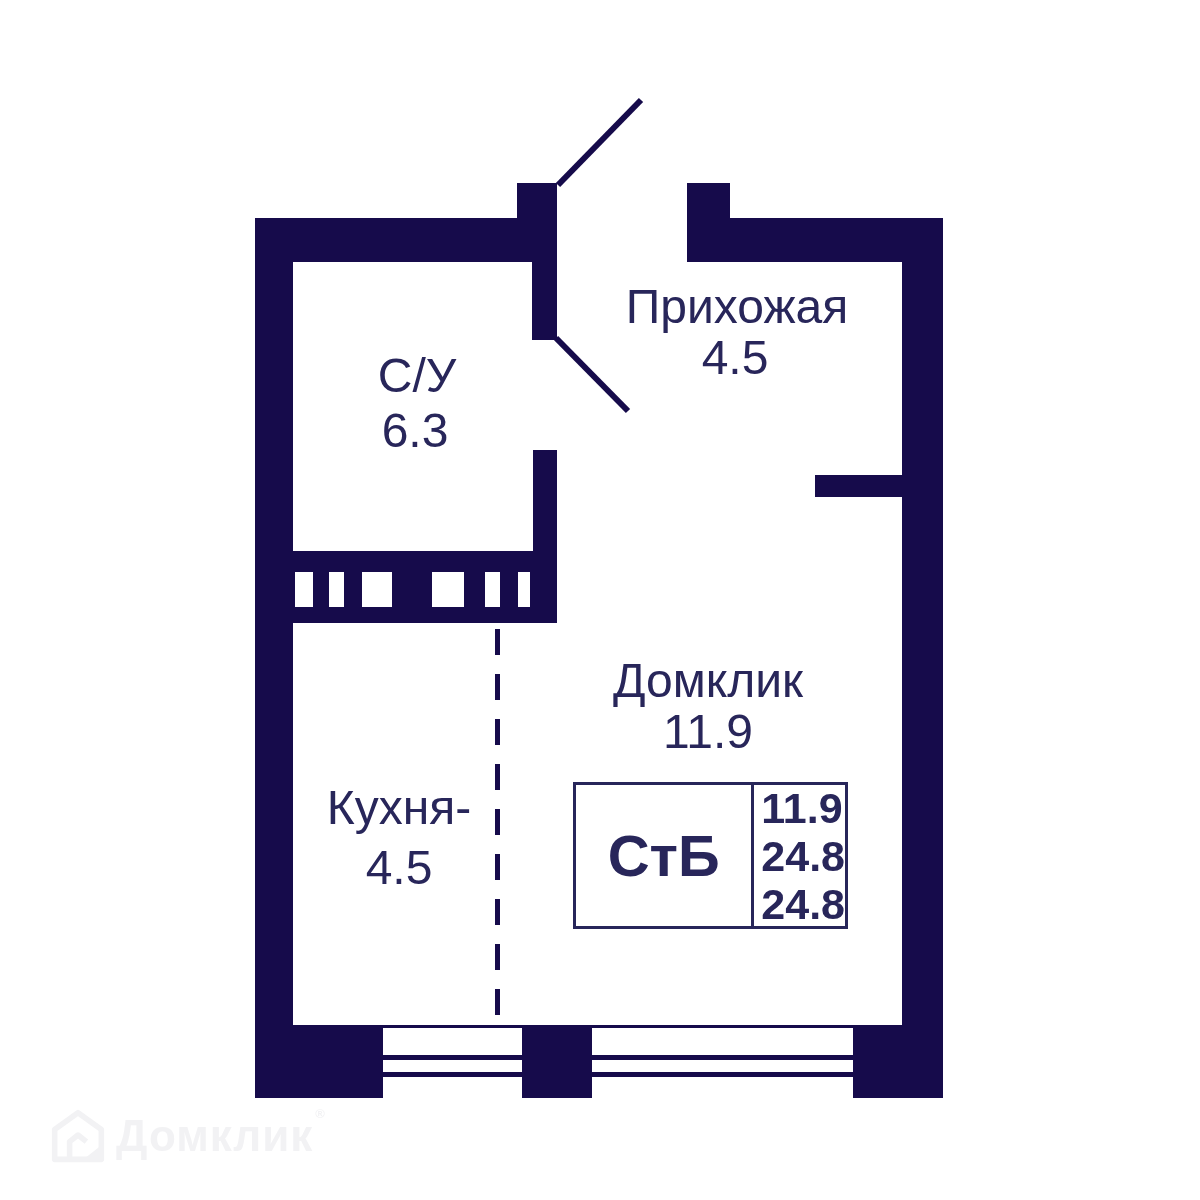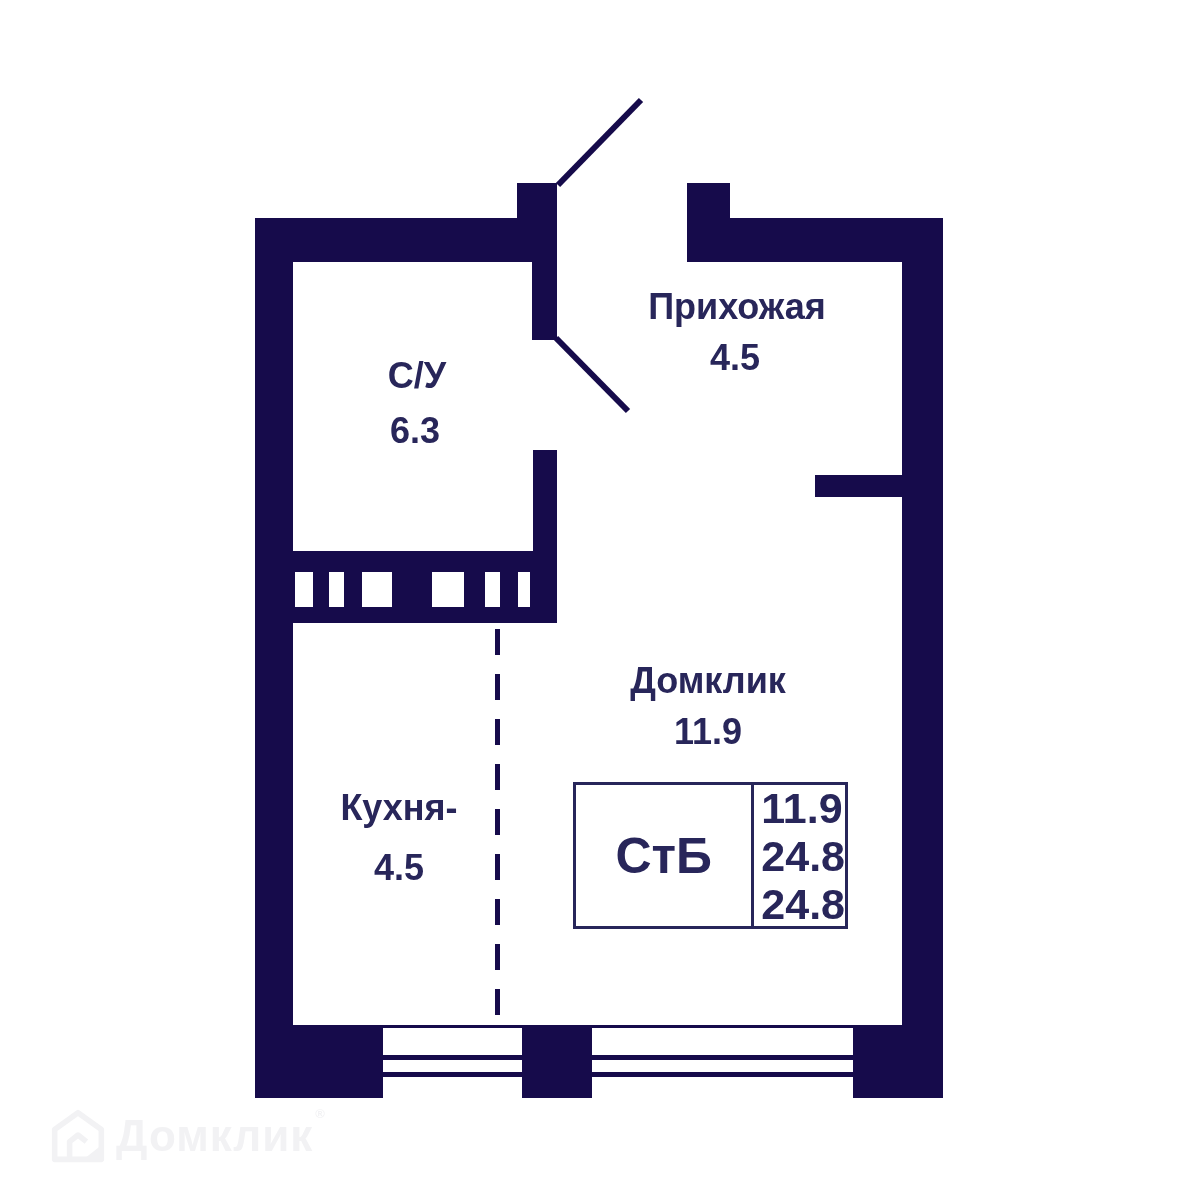--- a/index.html
+++ b/index.html
@@ -13,41 +13,41 @@
   .plan-svg { position: absolute; left: 0; top: 0; }
   .wall  { fill: var(--wall, #160b4b); }
   .pane  { fill: #ffffff; }
   .glz   { fill: var(--wall, #160b4b); }
   .door  { stroke: var(--wall, #160b4b); stroke-width: 6; fill: none; }
   .dash  { stroke: var(--wall, #160b4b); stroke-width: 5; fill: none; stroke-dasharray: 26 19; }
   .room-label {
     position: absolute;
     transform: translate(-50%, -50%);
     color: var(--text, #28265a);
-    font-size: 36px;
-    font-weight: 700;
+    font-size: 48px;
+    font-weight: 400;
     white-space: nowrap;
     line-height: 1;
   }
   .info-box {
     position: absolute;
     left: 573px; top: 782px;
     width: 275px; height: 147px;
     box-sizing: border-box;
     border: 3px solid var(--text, #28265a);
     background: #ffffff;
     display: flex;
   }
   .info-box .type-cell {
     width: 197px;
     box-sizing: border-box;
     border-right: 3px solid var(--text, #28265a);
     display: flex; align-items: center; justify-content: center;
     color: var(--text, #28265a);
-    font-size: 50px; font-weight: 600;
+    font-size: 58px; font-weight: 600;
   }
   .info-box .vals-cell {
     flex: 1;
     display: flex; flex-direction: column; justify-content: center;
     padding-left: 7px;
     color: var(--text, #28265a);
     font-size: 43px; font-weight: 600; line-height: 48px;
   }
   .watermark {
     position: absolute;

